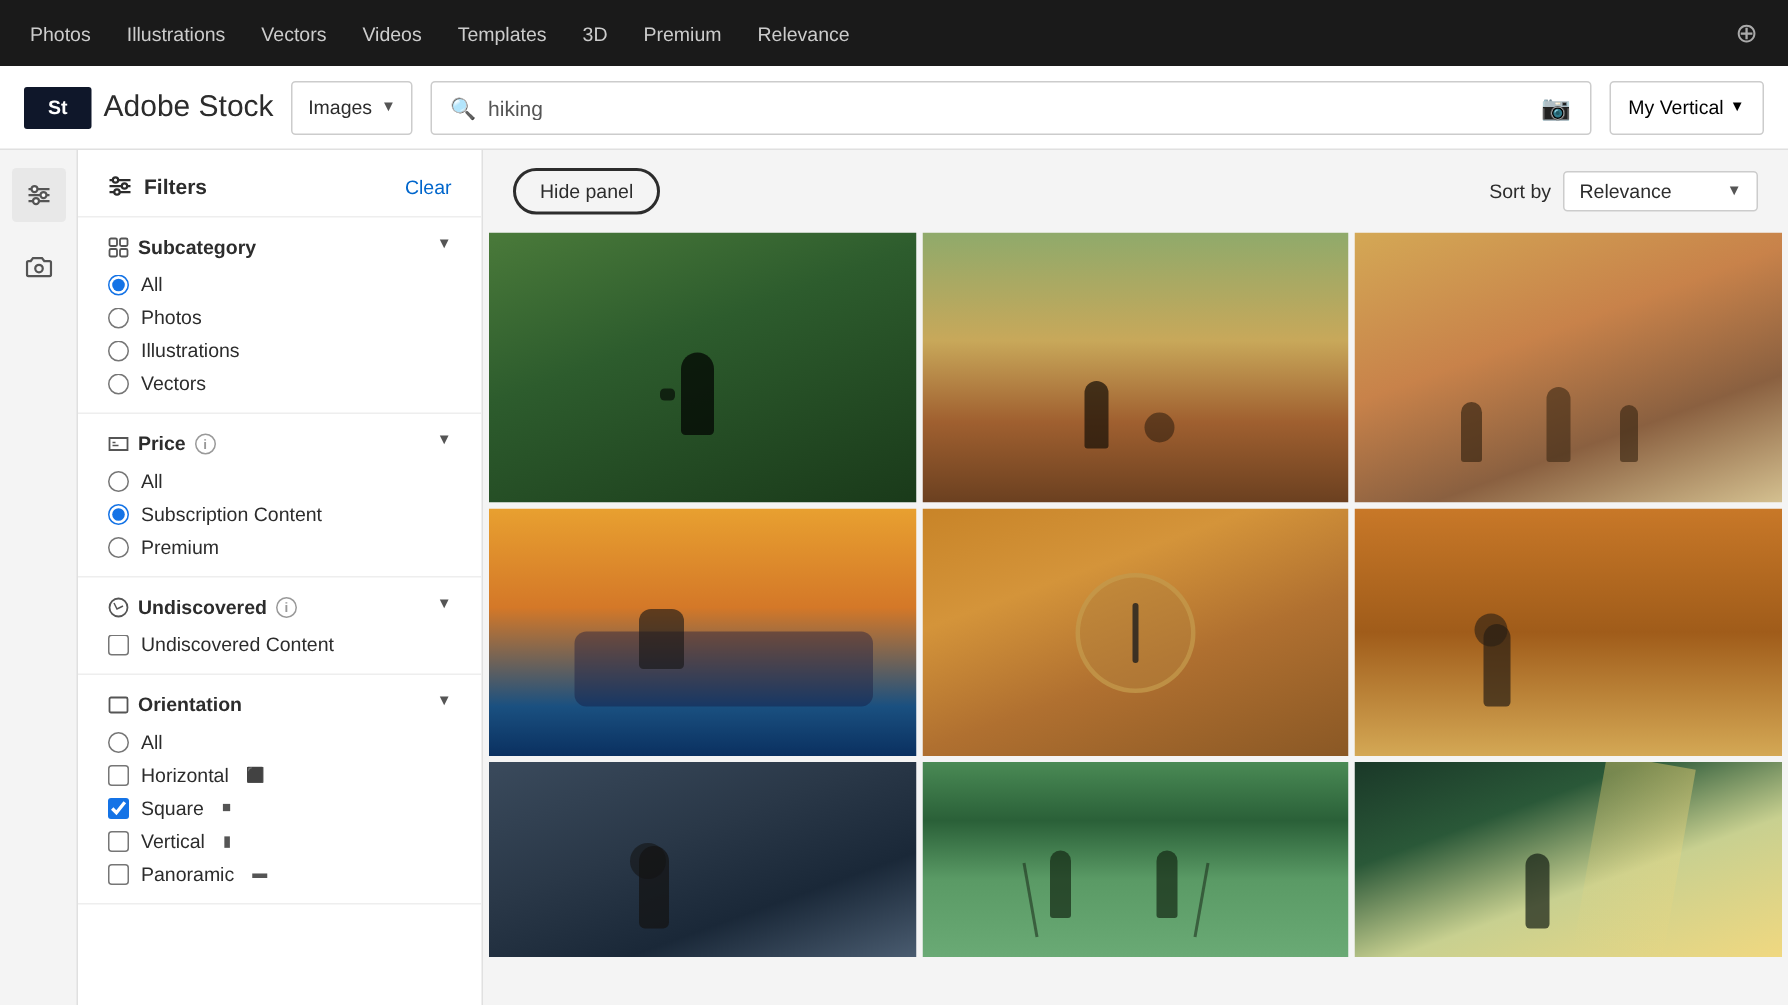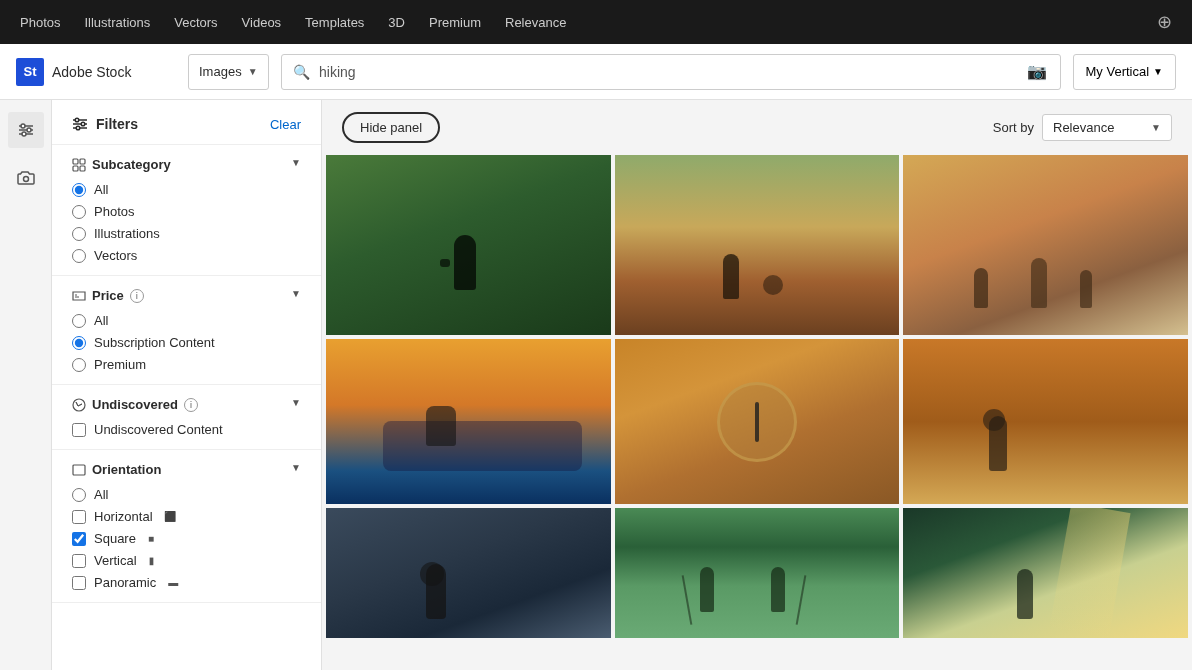--- a/index.html
+++ b/index.html
@@ -11,25 +11,25 @@
       font-size: 13px;
       cursor: pointer;
     }
     .logo-area {
       display: flex;
       align-items: center;
       gap: 8px;
       min-width: 160px;
     }
     .logo-icon {
-      background: #1d4ed8;
+      background: #0f172a;
       color: #fff;
       font-weight: bold;
       font-size: 13px;
-      width: 28px;
+      width: 45px;
       height: 28px;
       display: flex;
       align-items: center;
       justify-content: center;
       border-radius: 2px;
     }
     .search-type-select {
       display: flex;
       align-items: center;
       border: 1px solid #ccc;
@@ -265,21 +265,21 @@
     <a>3D</a>
     <a>Premium</a>
     <a>Relevance</a>
   </div>
   <div style="color:#aaa; font-size:18px; cursor:pointer;">⊕</div>
 </nav>
 
 <header style="background:#fff; display:flex; align-items:center; padding:0 16px; height:56px; border-bottom:1px solid #e0e0e0; gap:12px;">
   <div class="logo-area">
     <div class="logo-icon">St</div>
-    <span style="font-size:14px; font-weight:300; color:#2c2c2c;">Adobe Stock</span>
+    <span style="font-size:20px; font-weight:300; color:#2c2c2c;">Adobe Stock</span>
   </div>
   <div class="search-type-select">
     <span>Images</span>
     <span style="font-size:10px; color:#555;">▼</span>
   </div>
   <div class="search-bar" style="flex:1; display:flex; align-items:center; border:1px solid #ccc; border-radius:3px; height:36px; padding:0 12px; gap:8px; background:#fff;">
     <span style="color:#999; font-size:14px;">🔍</span>
     <input type="text" style="border: none; outline: none; flex: 1 1 0%; font-size: 14px; color: rgb(85, 85, 85);" value="hiking">
     <span style="color:#999; font-size:16px; cursor:pointer;">📷</span>
   </div>

